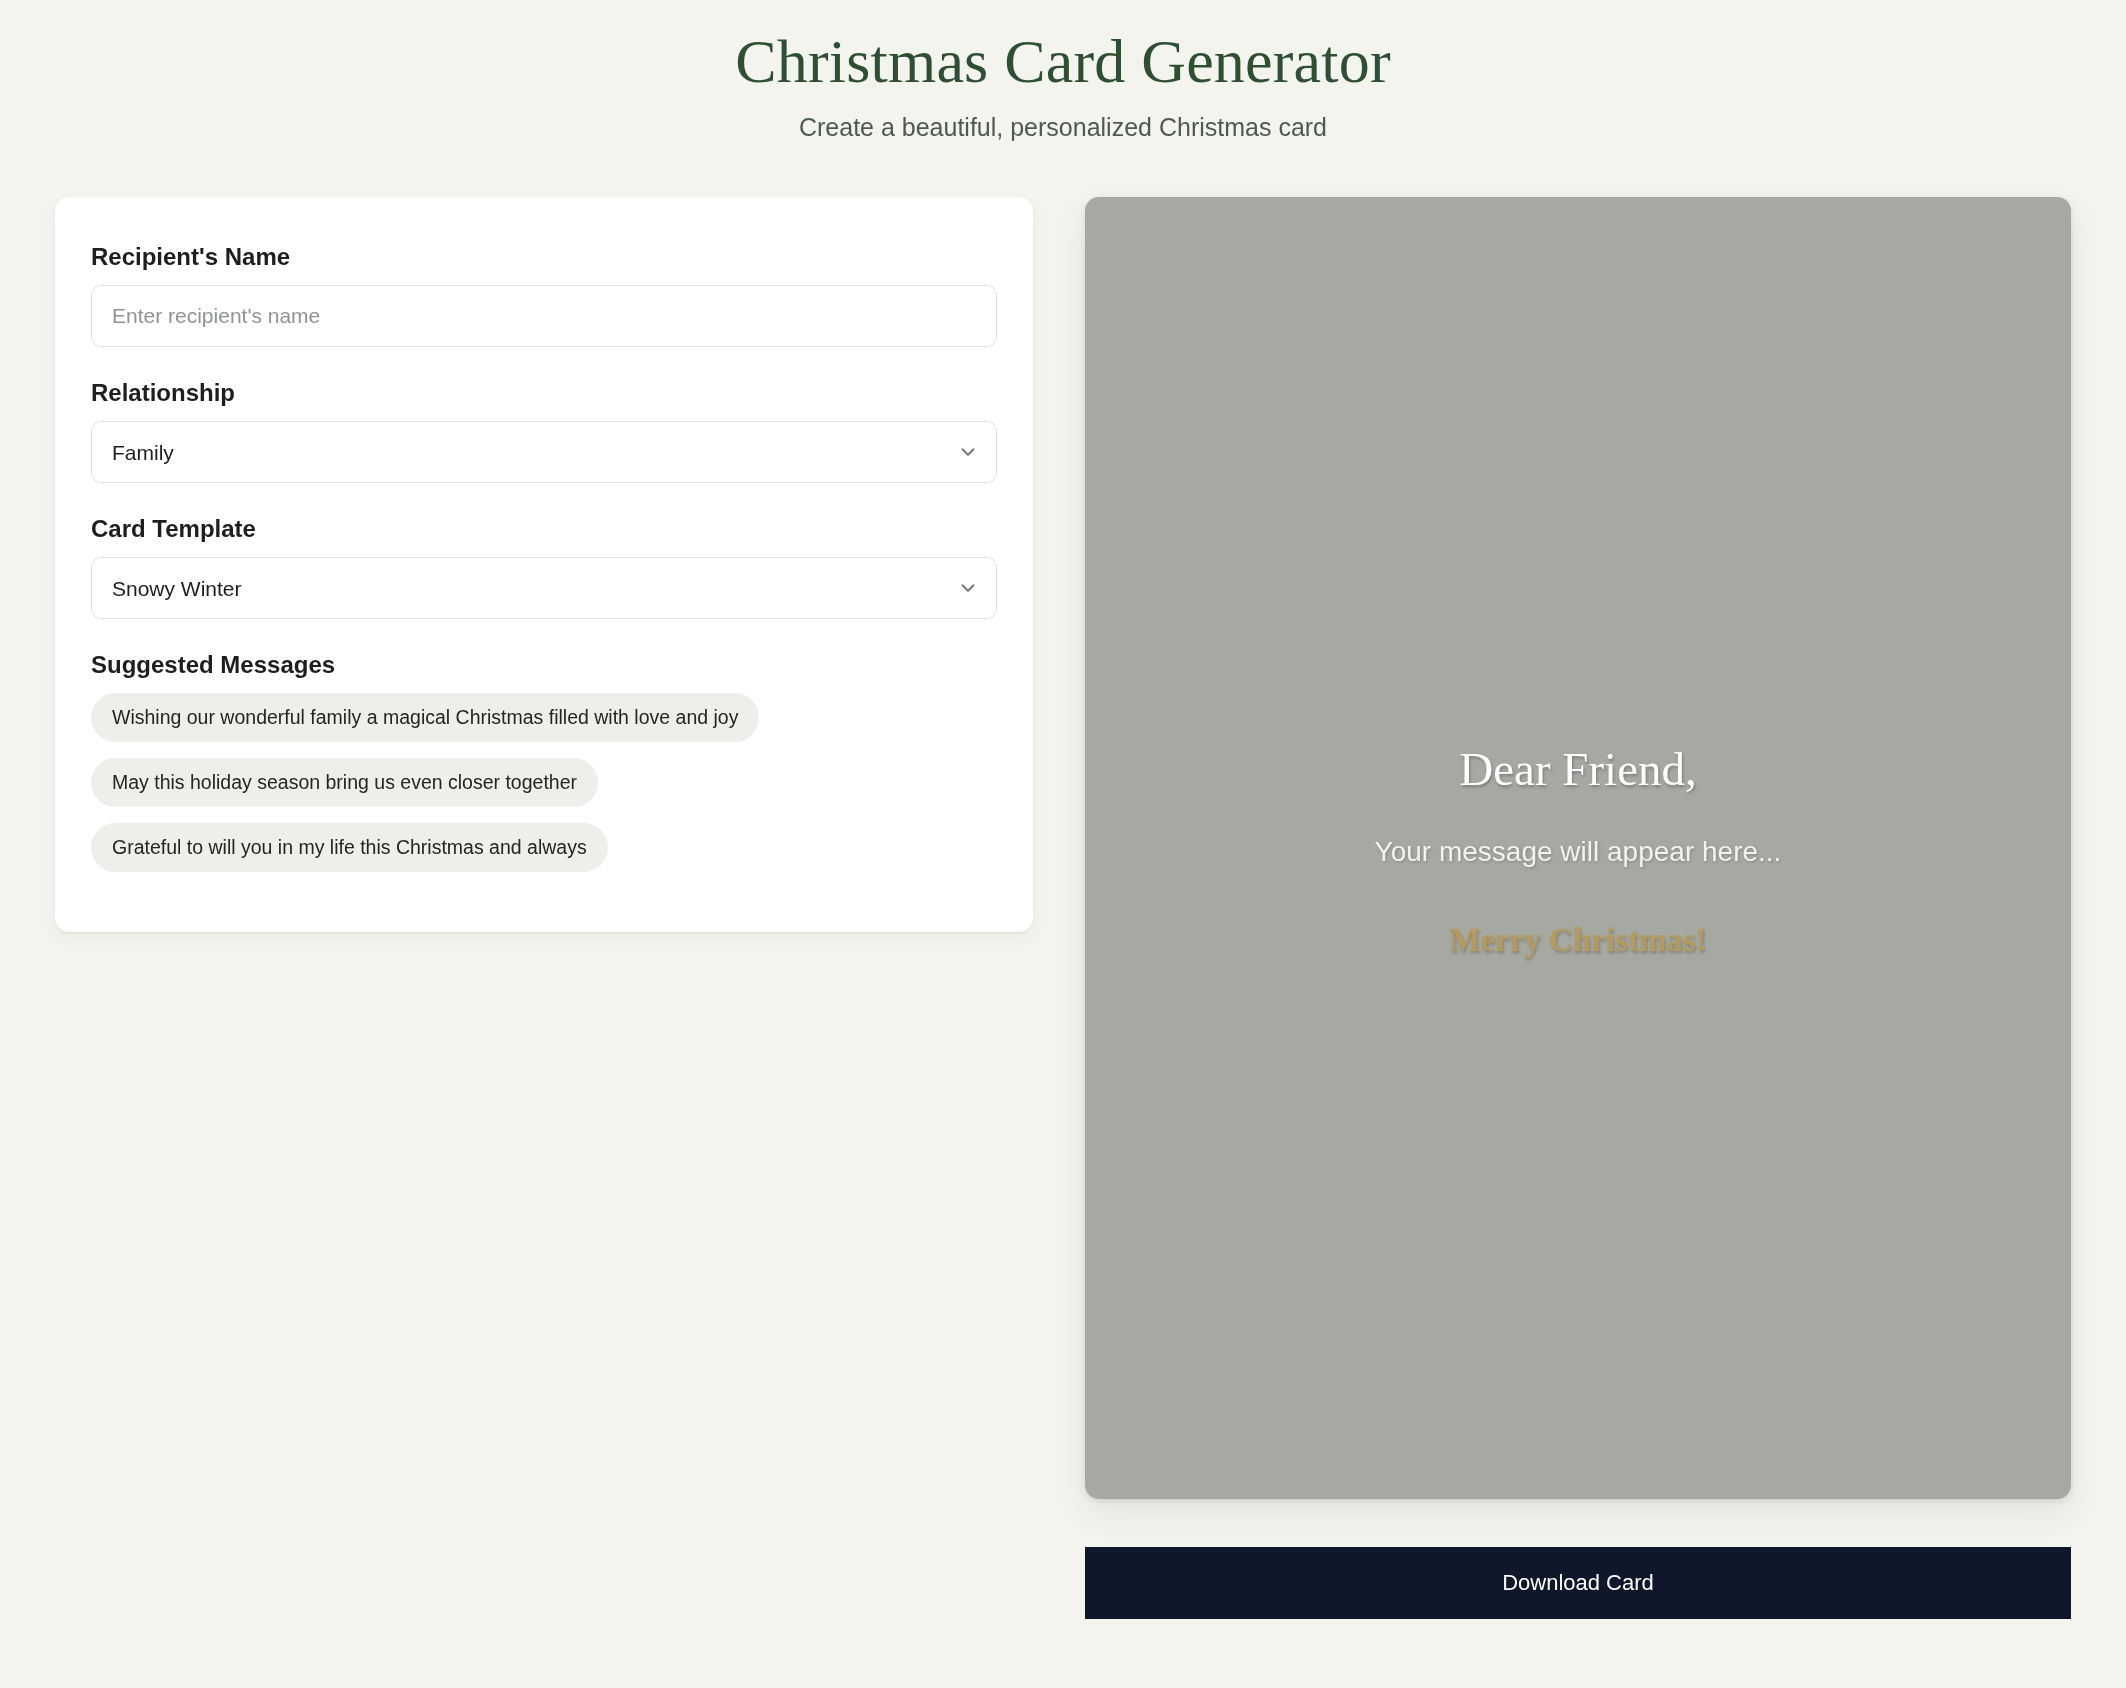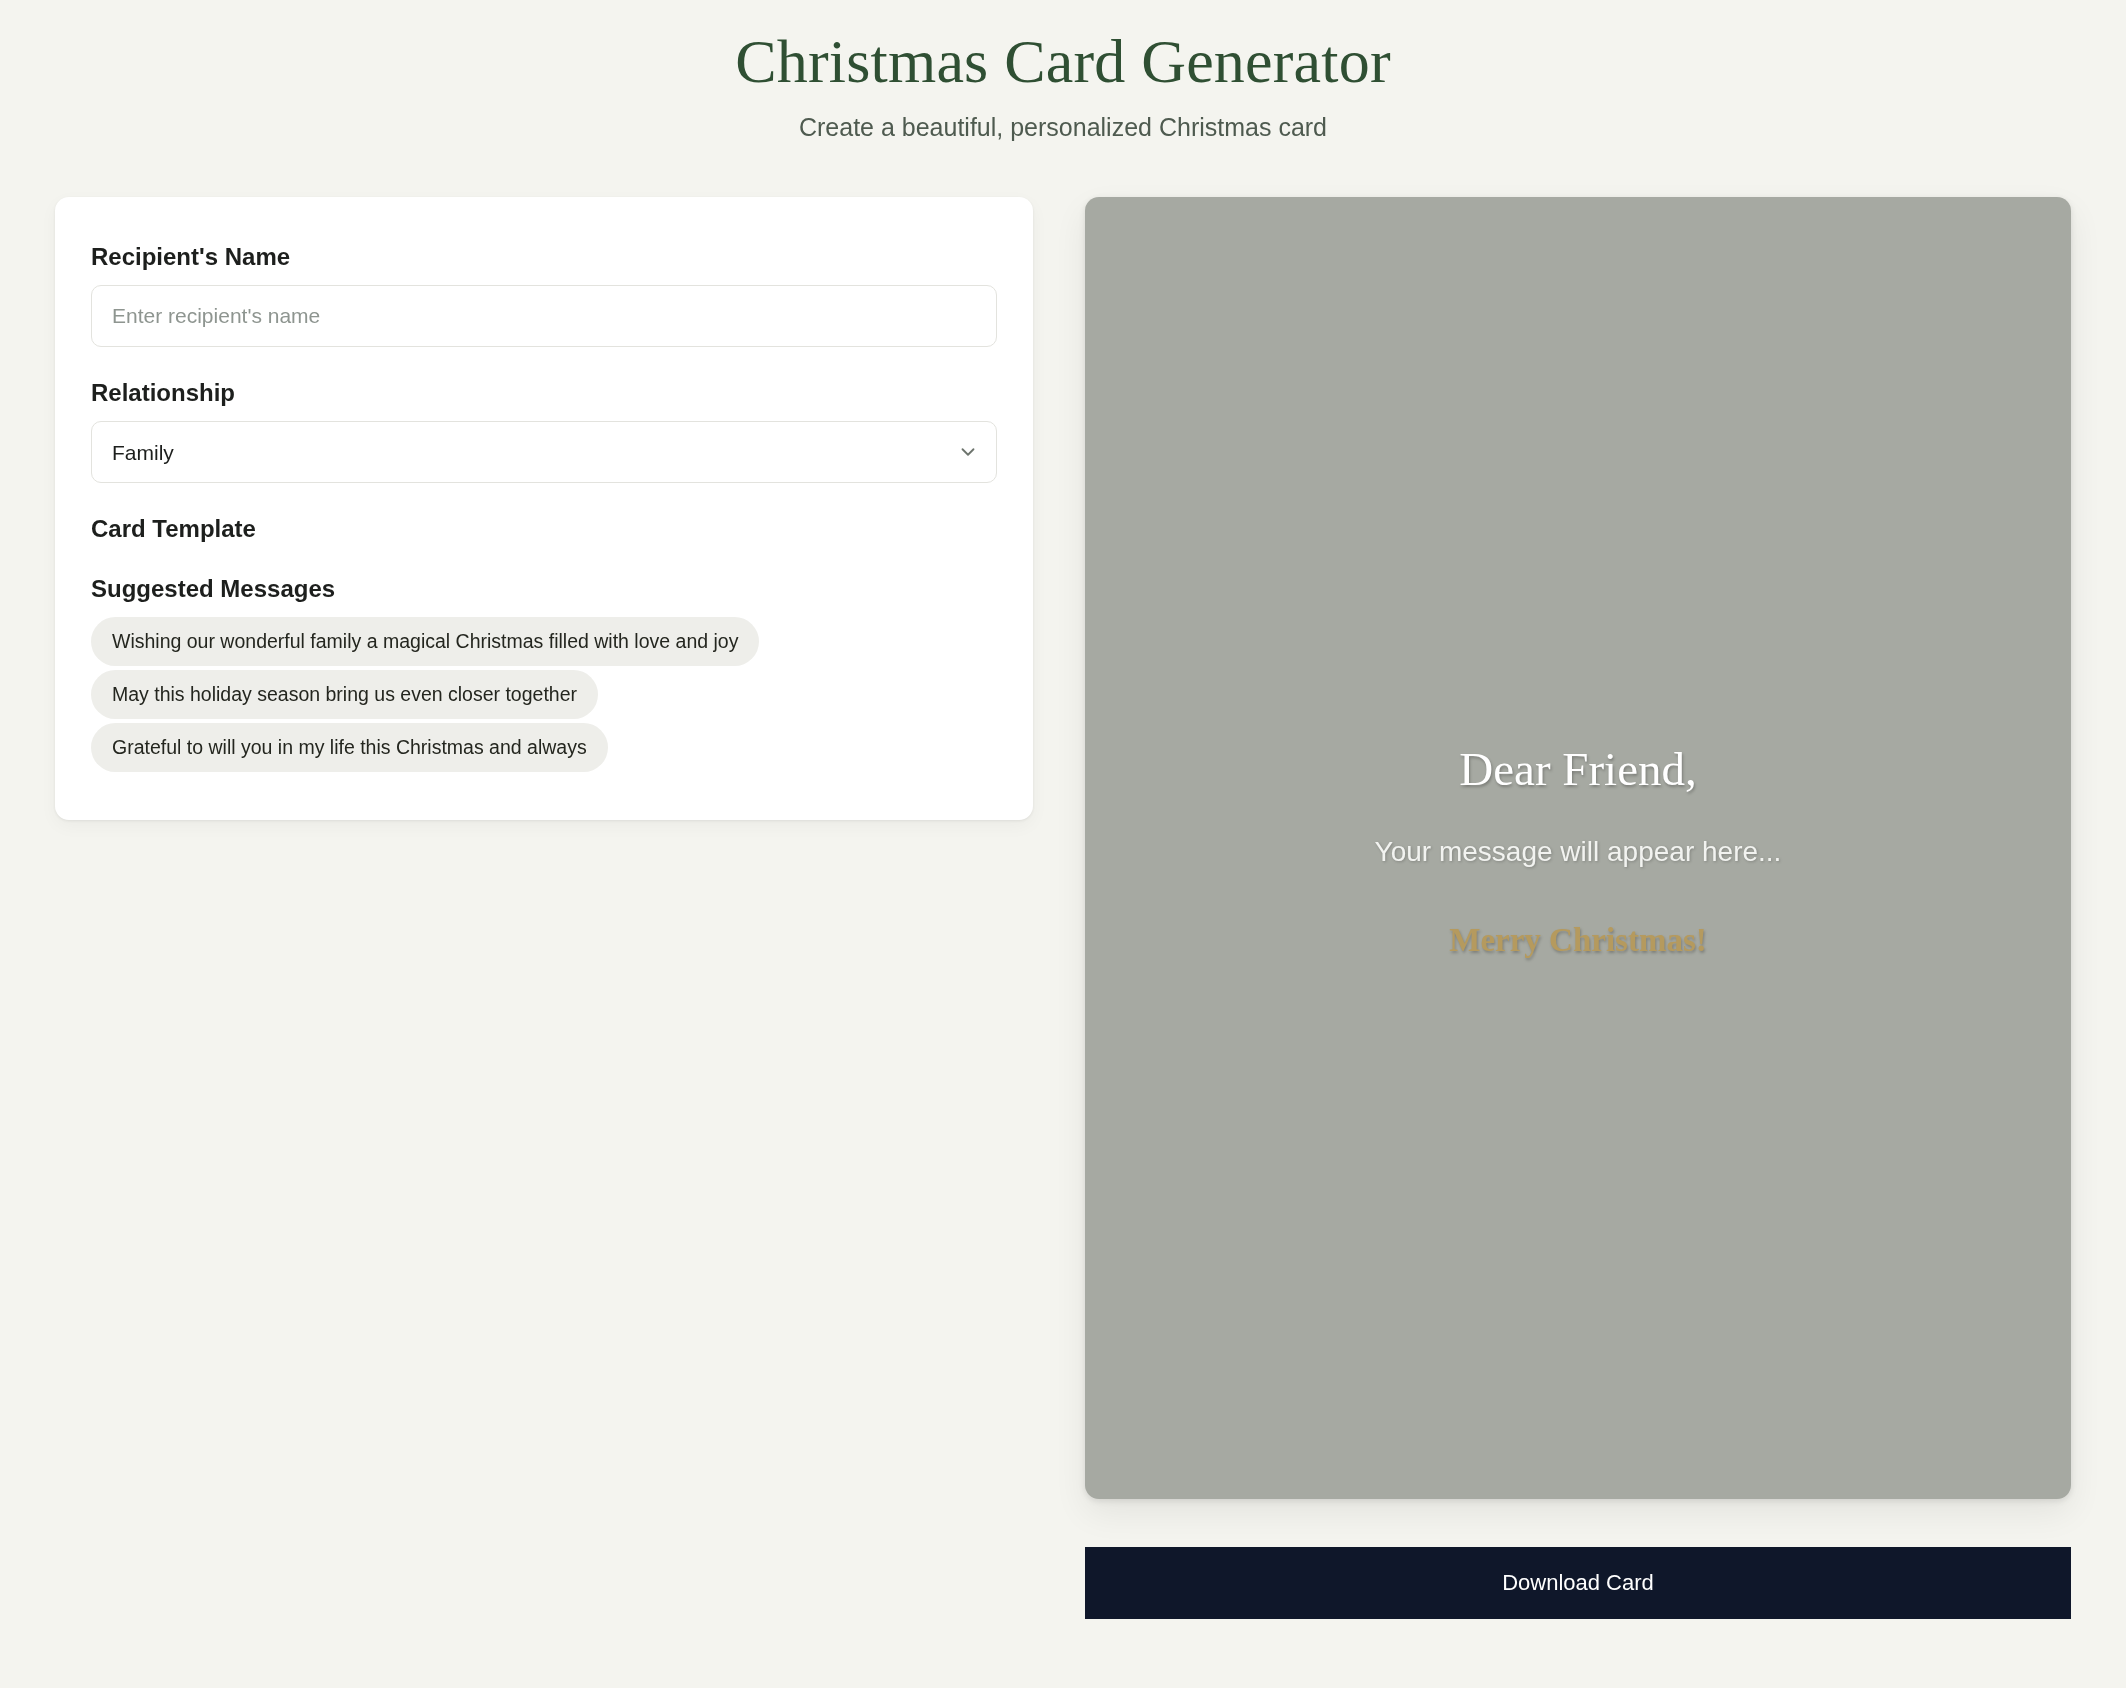--- a/index.html
+++ b/index.html
@@ -120,21 +120,21 @@
   .suggestions { margin-top: 6px; }
   .suggestion-chip {
     display: inline-block;
     background: #eeeeea;
     color: #24261f;
     border: none;
     border-radius: 999px;
     padding: 13px 21px;
     font-size: 19.5px;
     font-family: "Liberation Sans", sans-serif;
-    margin-bottom: 4px;
+    margin-bottom: 16px;
     cursor: pointer;
     text-align: right;
   }
   .suggestion-row { display: block; }
 
   
   .preview-card {
     height: 1302px;
     border-radius: 14px;
     background: #a6a9a2;
@@ -214,20 +214,30 @@
             <span class="chevron">
               <svg viewBox="0 0 24 24" width="22" height="22" fill="none" stroke="currentColor" stroke-width="2" stroke-linecap="round" stroke-linejoin="round">
                   <polyline points="6 9 12 15 18 9"></polyline>
                 </svg>
             </span>
           </div>
         </div>
 
         <div class="field">
           <label class="field-label">Card Template</label>
+          <div class="select-wrap">
+            <select class="select-input">
+              <option>Snowy Winter</option>
+            </select>
+            <span class="chevron">
+              <svg viewBox="0 0 24 24" width="22" height="22" fill="none" stroke="currentColor" stroke-width="2" stroke-linecap="round" stroke-linejoin="round">
+                  <polyline points="6 9 12 15 18 9"></polyline>
+                </svg>
+            </span>
+          </div>
         </div>
 
 
         <div class="field">
           <label class="field-label">Suggested Messages</label>
           <div class="suggestions">
             <div class="suggestion-row">
               <button class="suggestion-chip">Wishing our wonderful family a magical Christmas filled with love and joy</button>
             </div>
             <div class="suggestion-row">

